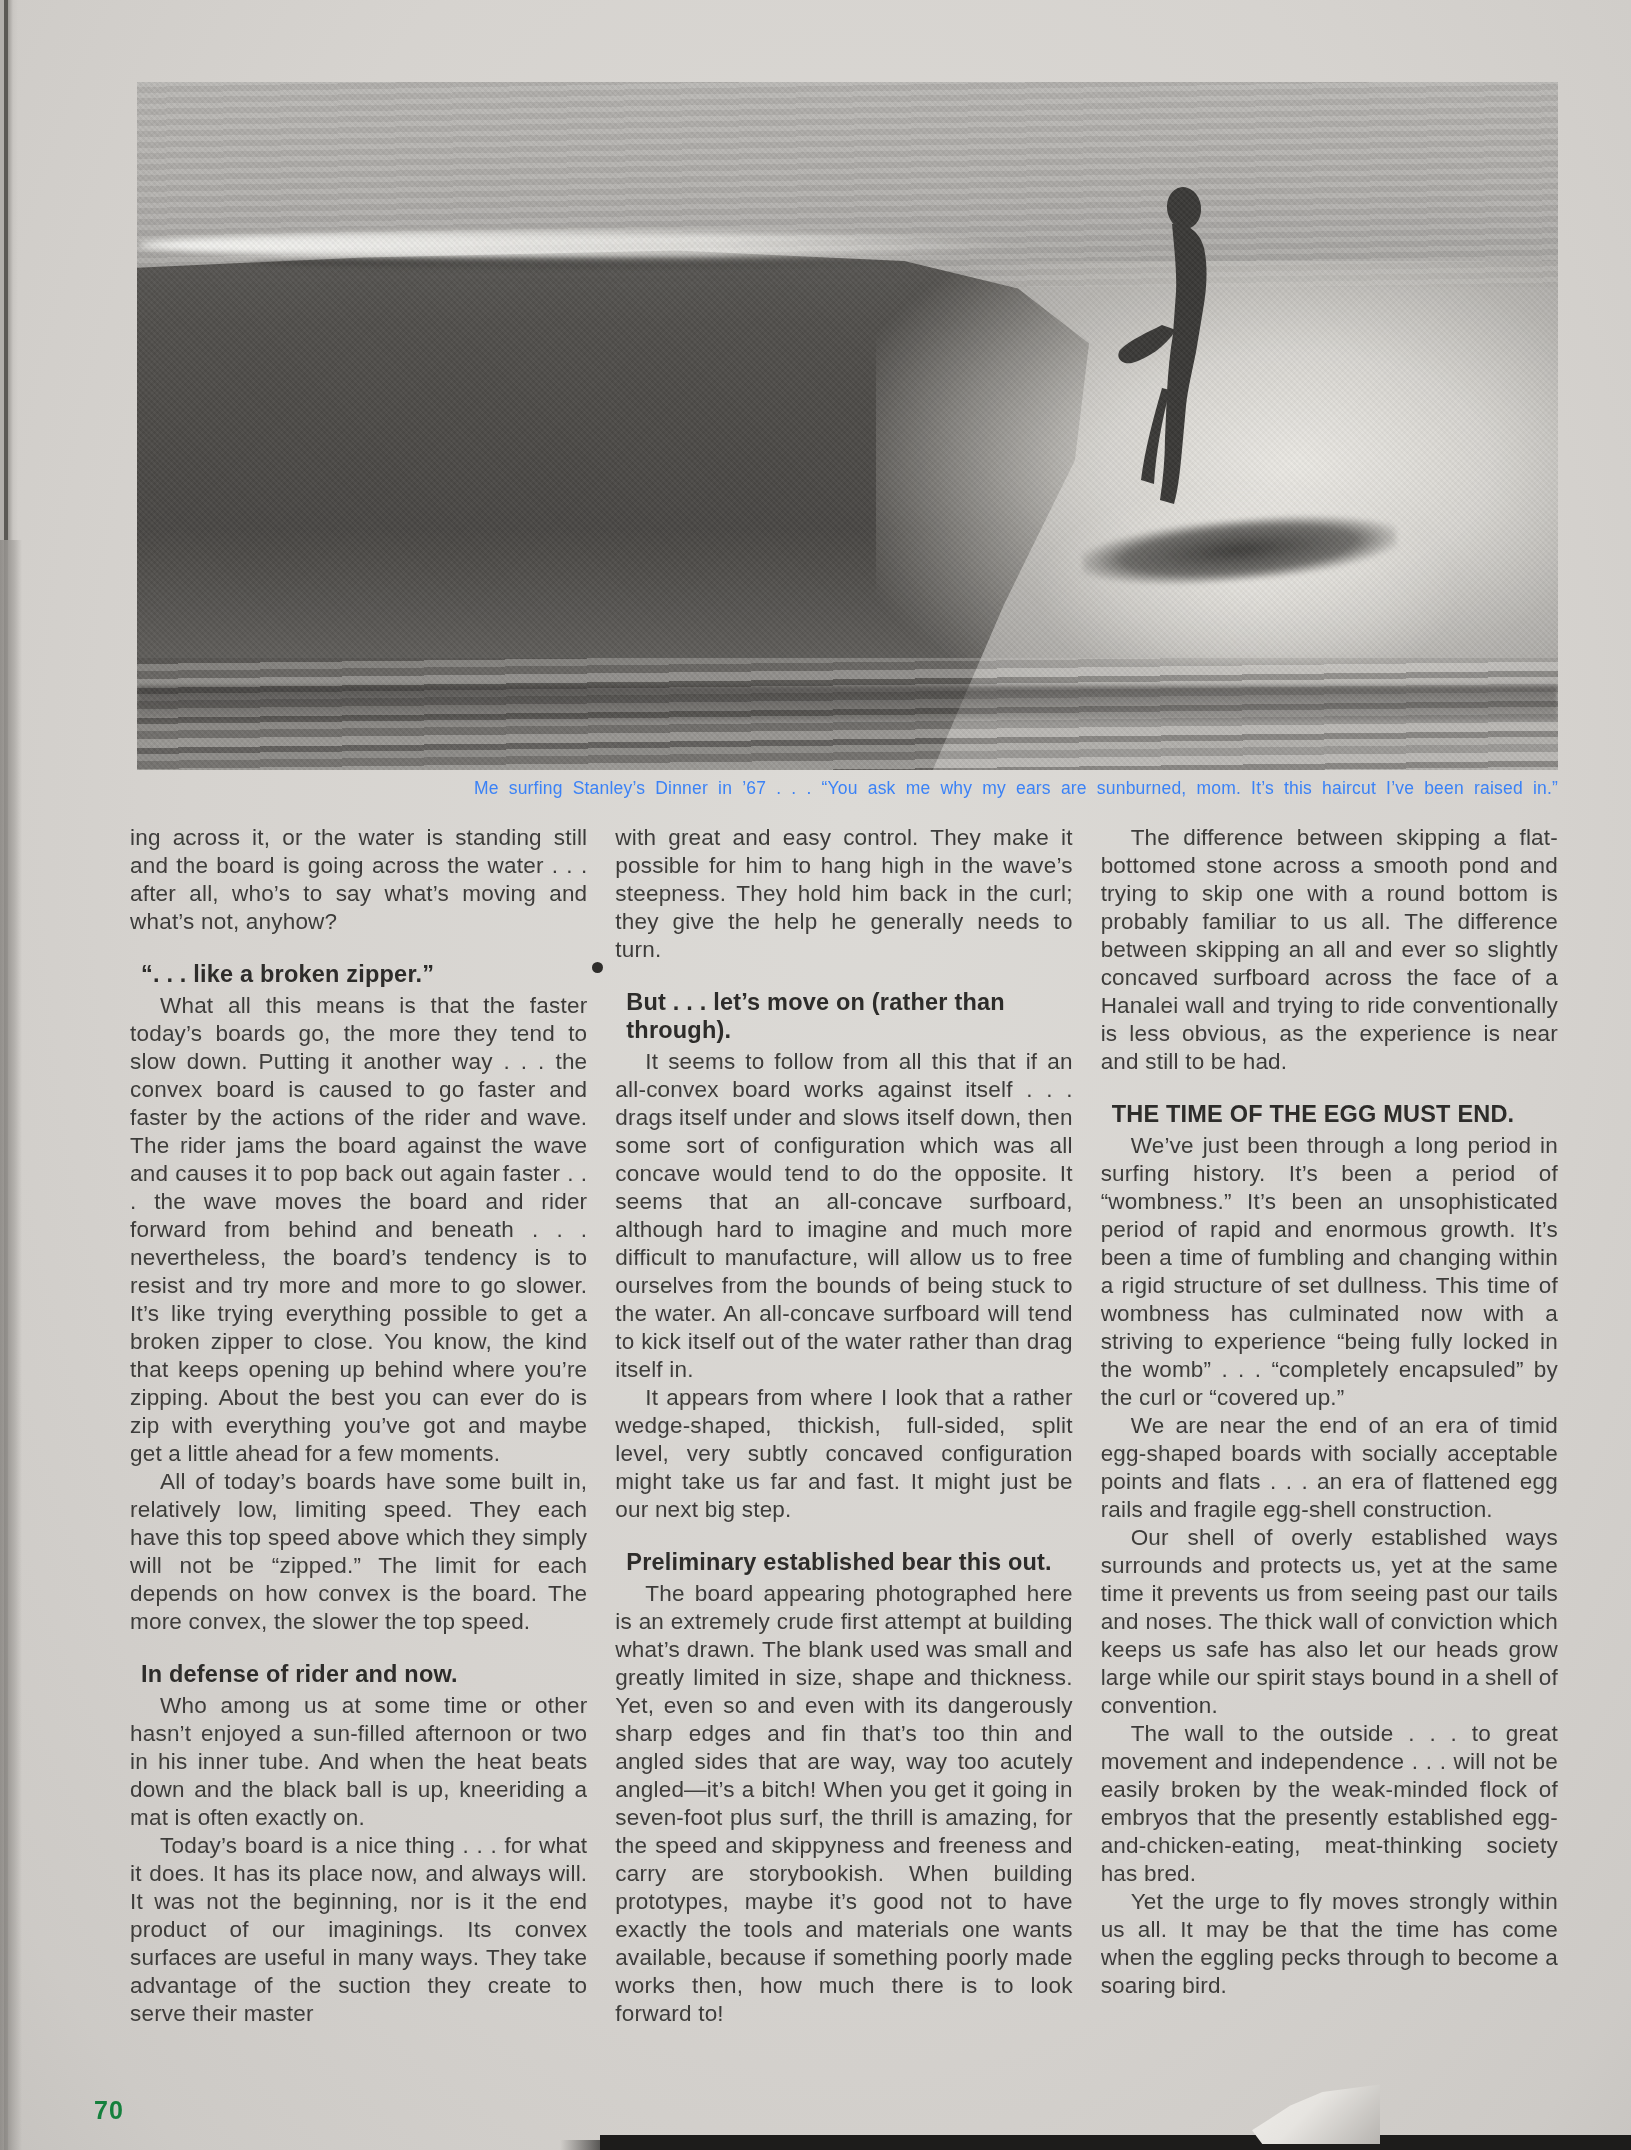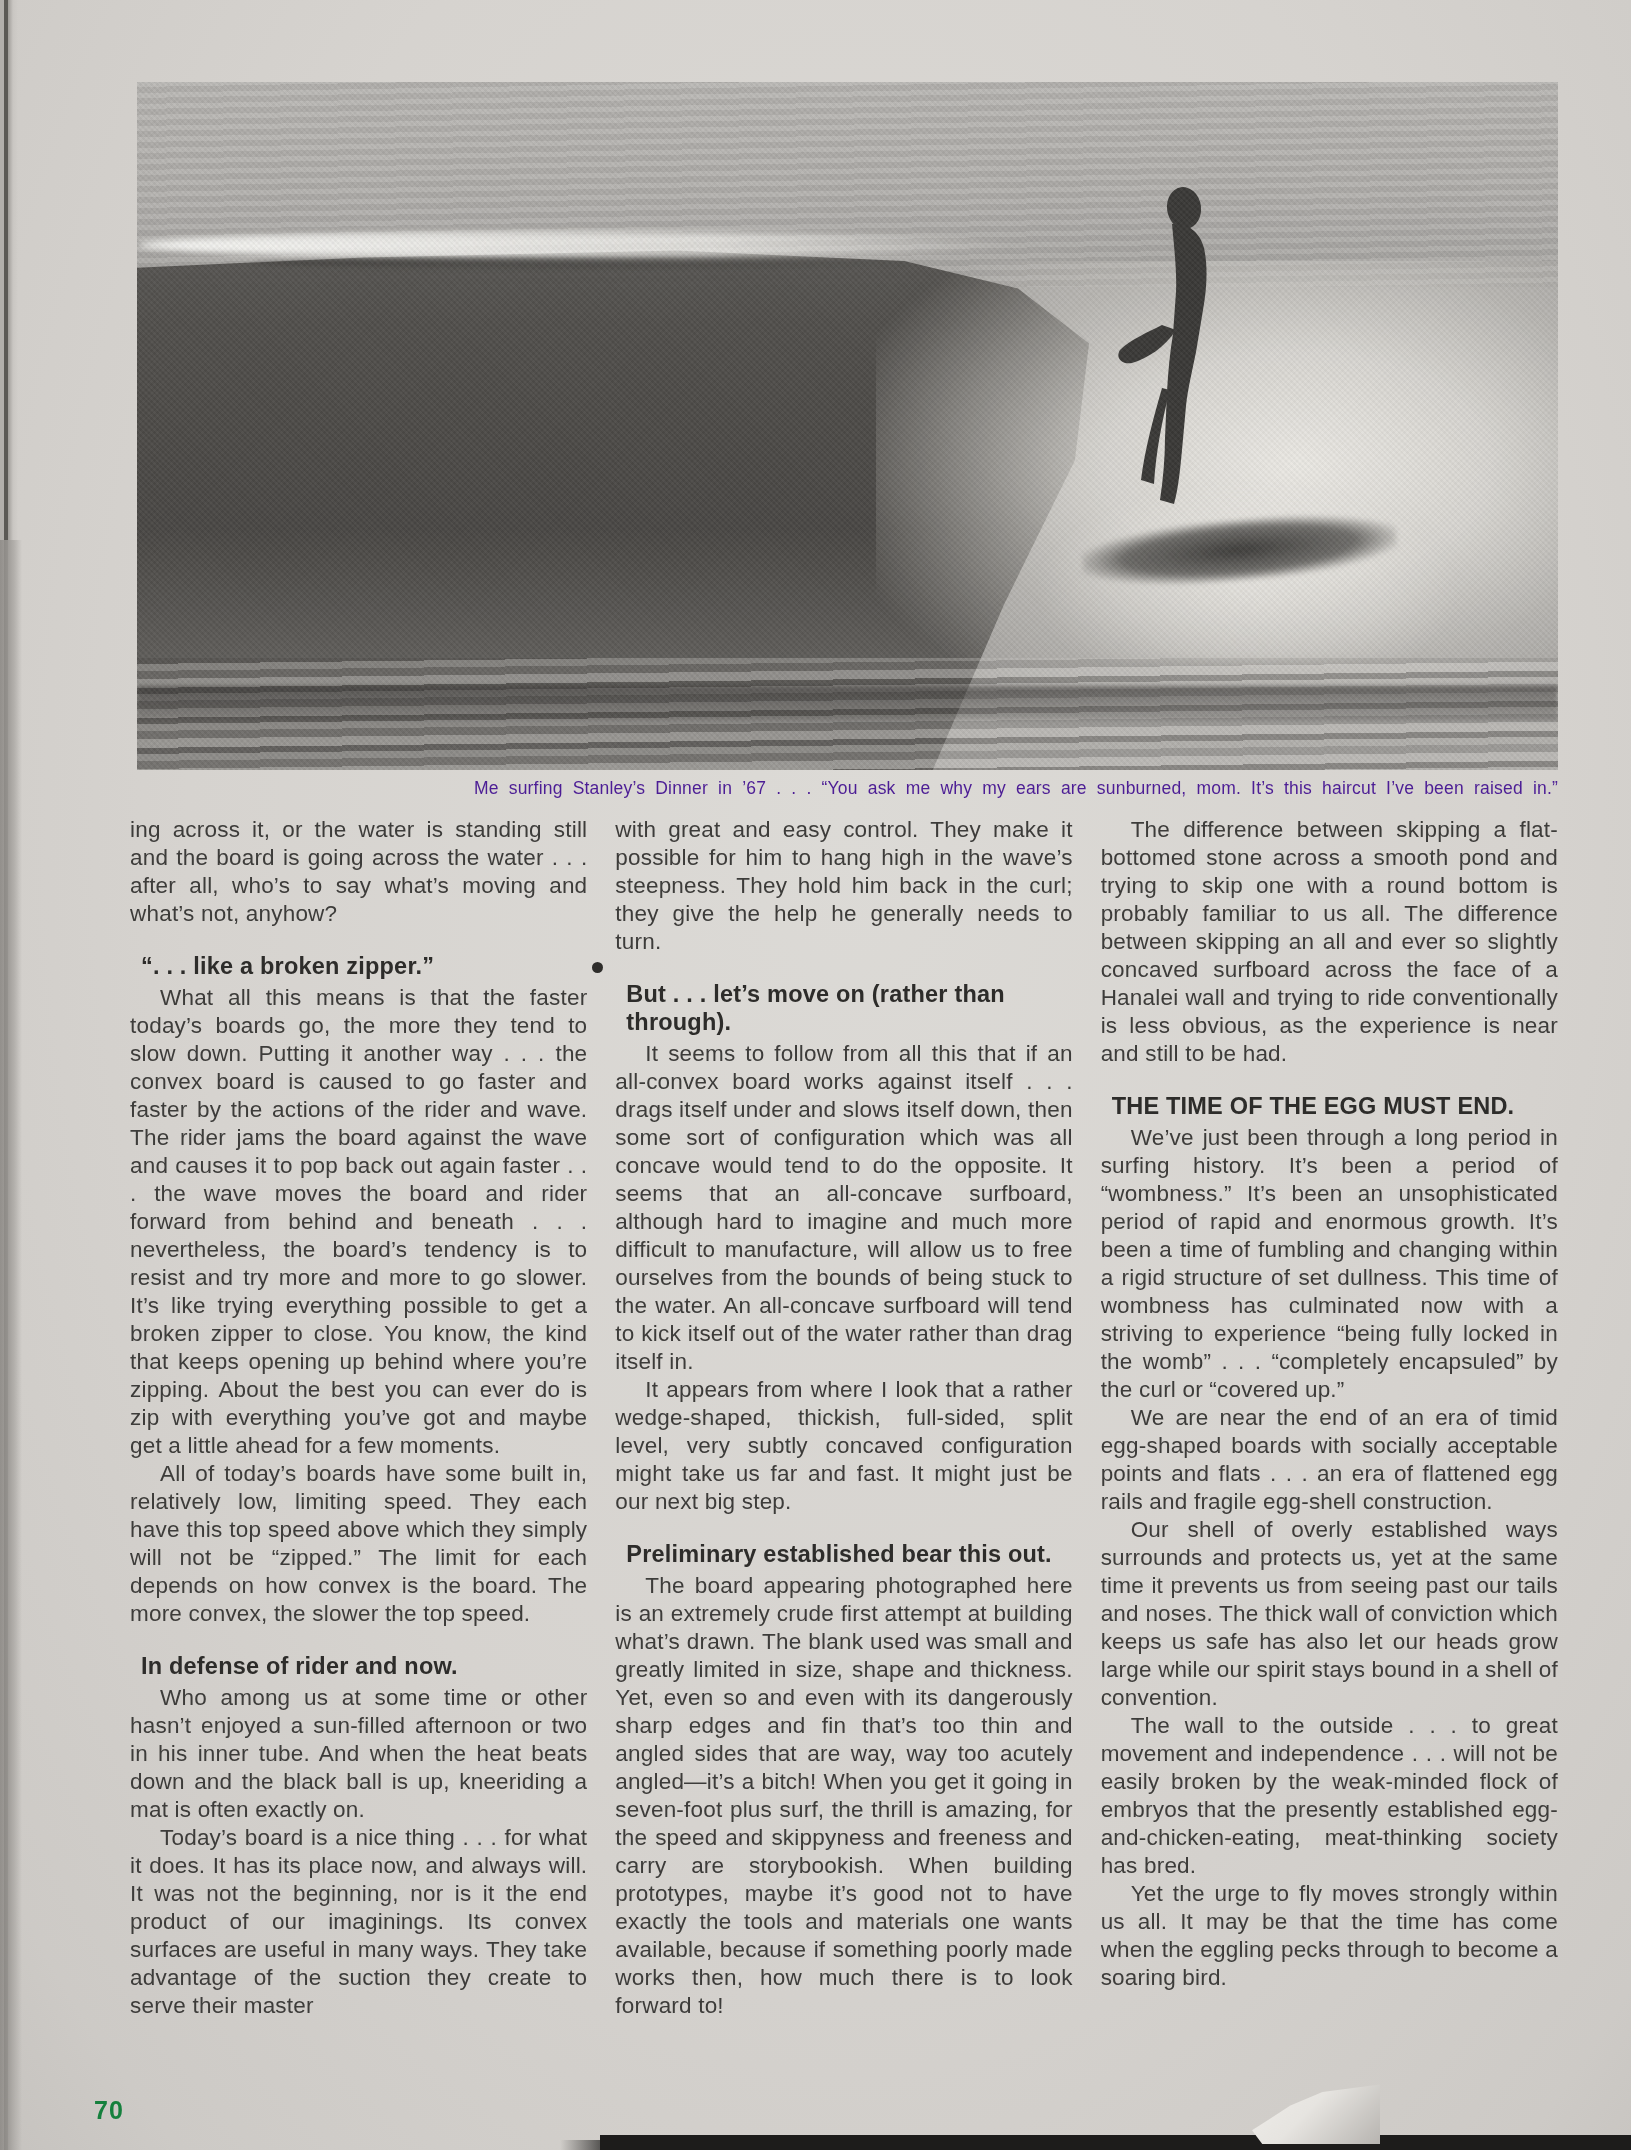--- a/index.html
+++ b/index.html
@@ -43,30 +43,30 @@
     background:repeating-linear-gradient(45deg, rgba(255,255,255,.055) 0 2px, rgba(0,0,0,.055) 2px 4px),
                repeating-linear-gradient(-45deg, rgba(255,255,255,.04) 0 2px, rgba(0,0,0,.04) 2px 4px);}
   .surfer{position:absolute;left:975px;top:100px;width:140px;height:330px;filter:blur(.6px);}
   .board{position:absolute;left:945px;top:438px;width:315px;height:60px;transform:rotate(-5deg);filter:blur(2.5px);
     background:radial-gradient(ellipse at 50% 50%, rgba(40,39,37,.88) 0%, rgba(40,39,37,.62) 52%, rgba(40,39,37,0) 76%);}
   .splash{position:absolute;left:900px;top:400px;width:420px;height:180px;filter:blur(4px);
     background:radial-gradient(ellipse at 50% 60%, rgba(240,238,233,.55) 0%, rgba(240,238,233,.25) 45%, rgba(240,238,233,0) 72%);}
 
   
   .caption{position:absolute;left:137px;top:777px;width:1421px;text-align:right;
-    font-size:17.5px;line-height:22px;color:#4c1d95;letter-spacing:.2px;word-spacing:5px;font-weight:500;}
+    font-size:17.5px;line-height:22px;color:#3b82f6;letter-spacing:.2px;word-spacing:5px;font-weight:500;}
 
   
   .columns{position:absolute;left:130px;top:816px;width:1428px;height:1286px;display:flex;gap:28px;}
   .column{flex:1 1 0;overflow:hidden;}
   .body-p{margin:0;text-align:justify;text-indent:30px;font-size:22.5px;line-height:28px;color:#3d3c3a;
     letter-spacing:.2px;}
   .body-p.flush{text-indent:0;}
   .col-head{margin:24px 0 4px 11px;font-size:23.5px;line-height:28px;font-weight:bold;color:#2d2c2a;letter-spacing:.2px;}
-  .column > :first-child{margin-top:0;}
+  .column > :first-child{margin-top:8px;}
 
   .bullet-dot{position:absolute;left:592px;top:962px;width:11px;height:11px;border-radius:50%;background:#2e2d2b;}
   .page-number{position:absolute;left:94px;top:2096px;font-size:25px;font-weight:bold;color:#15803d;letter-spacing:1px;}
 </style>
 </head>
 <body>
 
 <div class="page">
 
   <div class="left-edge"></div>

